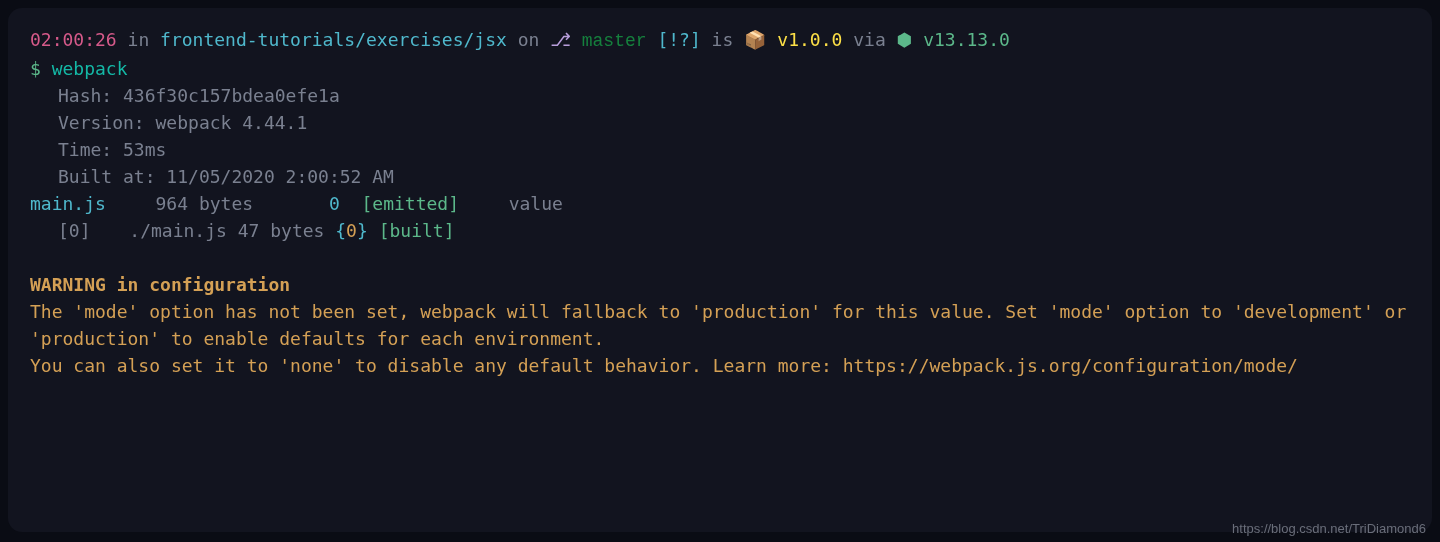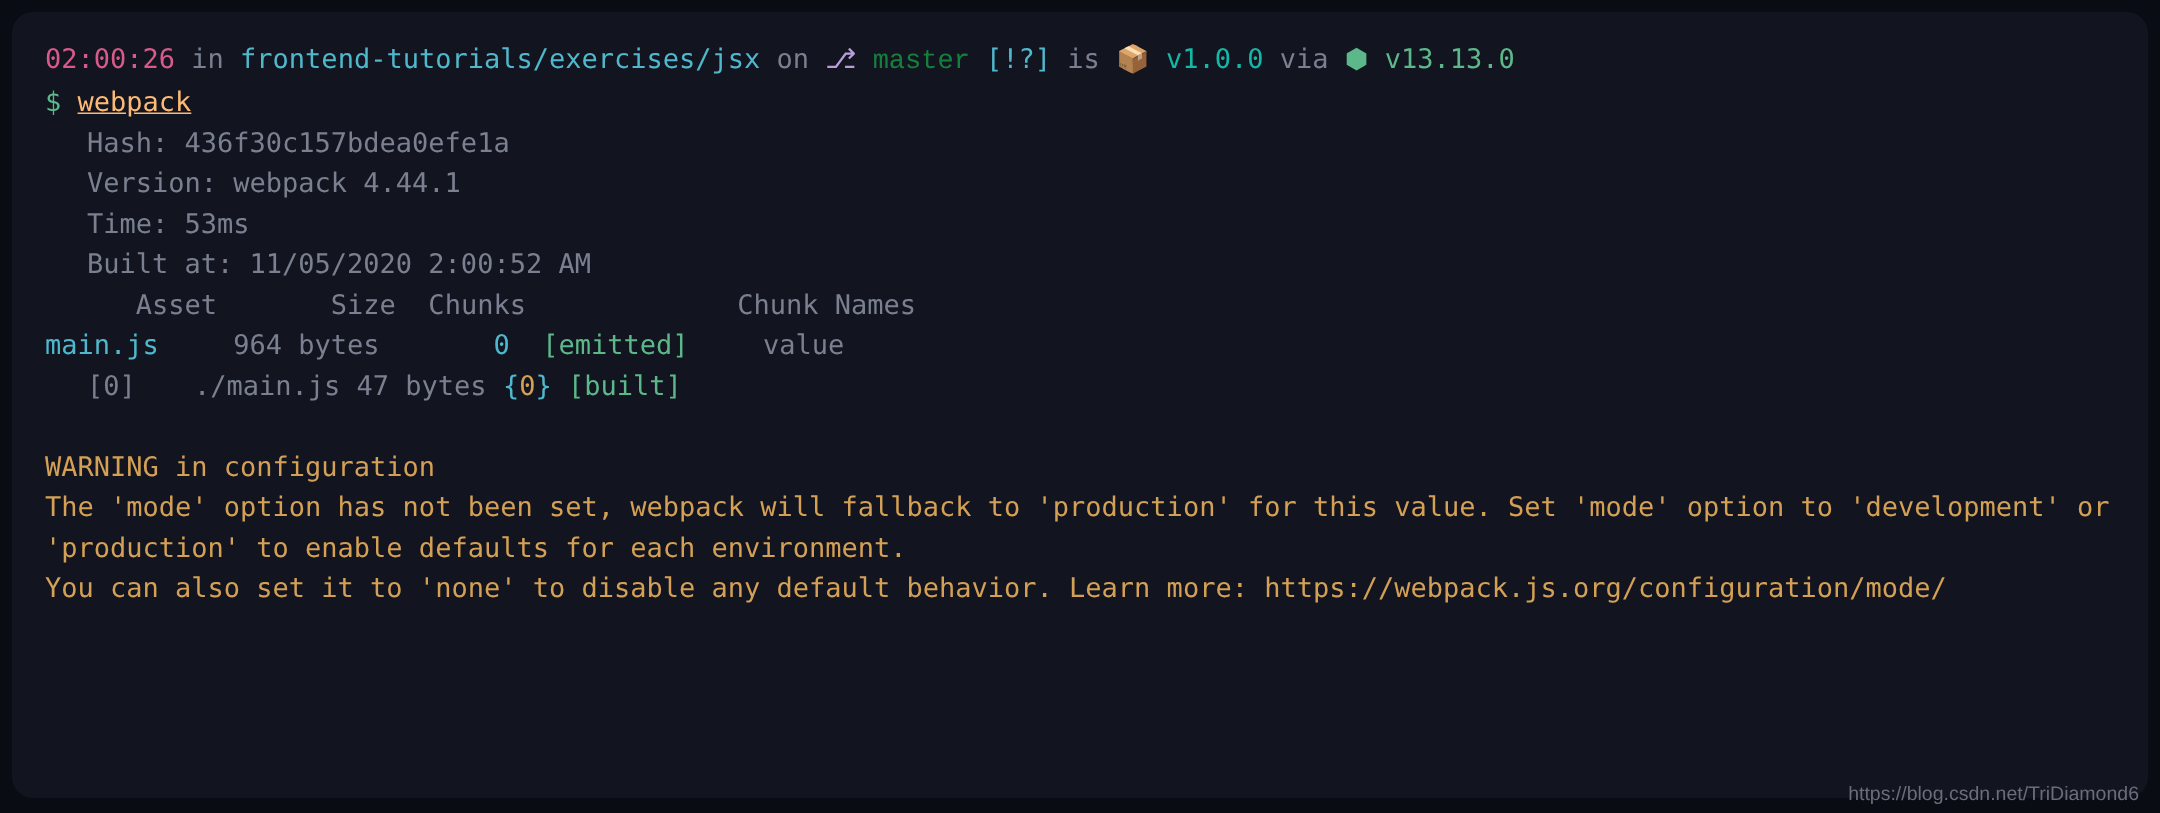--- a/index.html
+++ b/index.html
@@ -32,26 +32,26 @@
     }
     .time { color: #d65a8a; }
     .in-word { color: #7a8090; }
     .path { color: #4fb8cc; }
     .on-word { color: #7a8090; }
     .branch-icon { color: #b89edb; }
     .branch { color: #15803d; font-family: Liberation Mono, monospace; }
     .status { color: #4fb8cc; }
     .is-word { color: #7a8090; }
     .package-icon { color: #d4a055; }
-    .version { color: #14b8a6; text-align: right; }
+    .version { color: #fde047; text-align: right; }
     .via-word { color: #7a8090; }
     .node-icon { color: #5cb88a; }
     .node-version { color: #5cb88a; margin-top: 11px; }
     .dollar { color: #5cb88a; }
-    .command { color: #fdba74; text-decoration: underline; }
+    .command { color: #14b8a6; }
     .gray { color: #7a8090; margin-left: 28px; }
     .cyan { color: #4fb8cc; }
     .green { color: #5cb88a; }
     .yellow { color: #d4a055; }
     .warning { color: #d4a055; }
     .watermark {
       position: absolute;
       bottom: 4px;
       right: 14px;
       color: #6a6e7a;
@@ -62,22 +62,21 @@
 </head>
 <body>
 
 <div class="terminal">
   <div class="prompt-line"><span class="time">02:00:26</span><span class="in-word"> in </span><span class="path">frontend-tutorials/exercises/jsx</span><span class="on-word"> on </span><span class="branch-icon">⎇</span><span class="branch"> master </span><span class="status">[!?]</span><span class="is-word"> is </span><span class="package-icon">📦</span><span class="version"> v1.0.0</span><span class="via-word"> via </span><span class="node-icon">⬢ </span><span class="node-version">v13.13.0</span></div>
   <div class="prompt-line"><span class="dollar">$ </span><span class="command">webpack</span></div>
   <div class="output gray">Hash: 436f30c157bdea0efe1a</div>
   <div class="output gray">Version: webpack 4.44.1</div>
   <div class="output gray">Time: 53ms</div>
   <div class="output gray">Built at: 11/05/2020 2:00:52 AM</div>
-  <div class="output gray">   Asset       Size  Chunks             Chunk Names</div>
   <div class="output"><span class="cyan">main.js</span><span class="gray">  964 bytes       </span><span class="cyan">0</span><span class="green">  [emitted]</span><span class="gray">  value</span></div>
   <div class="output"><span class="gray">[0]</span><span class="gray"> ./main.js 47 bytes </span><span class="cyan">{</span><span class="yellow">0</span><span class="cyan">}</span><span class="green"> [built]</span></div>
   <div class="output">&nbsp;</div>
-  <div class="output warning"><span style="font-weight:normal">WARNING in configuration</span></div>
+  <div class="output warning"><span style="font-weight:bold">WARNING in configuration</span></div>
   <div class="output warning">The 'mode' option has not been set, webpack will fallback to 'production' for this value. Set 'mode' option to 'development' or 'production' to enable defaults for each environment.
 You can also set it to 'none' to disable any default behavior. Learn more: https://webpack.js.org/configuration/mode/</div>
 </div>
 
 <div class="watermark">https://blog.csdn.net/TriDiamond6</div>
 
 </body></html>

